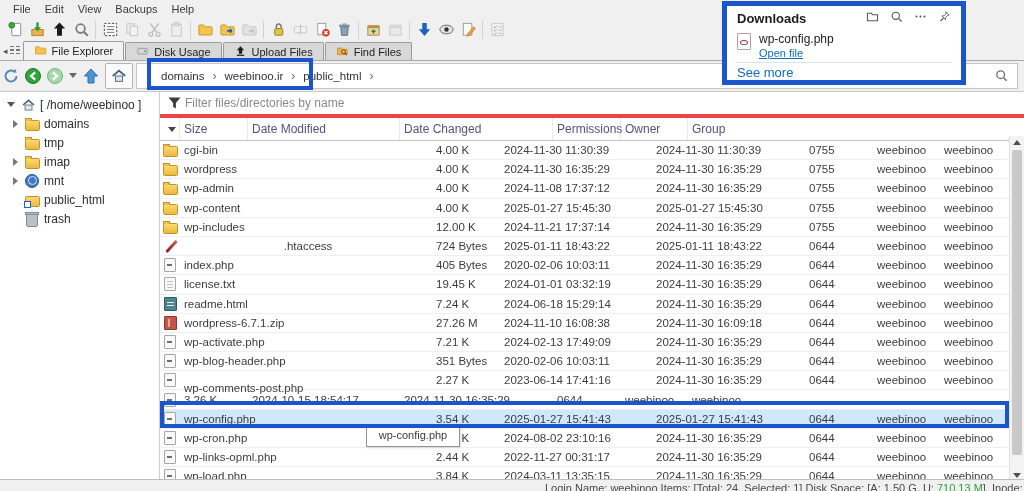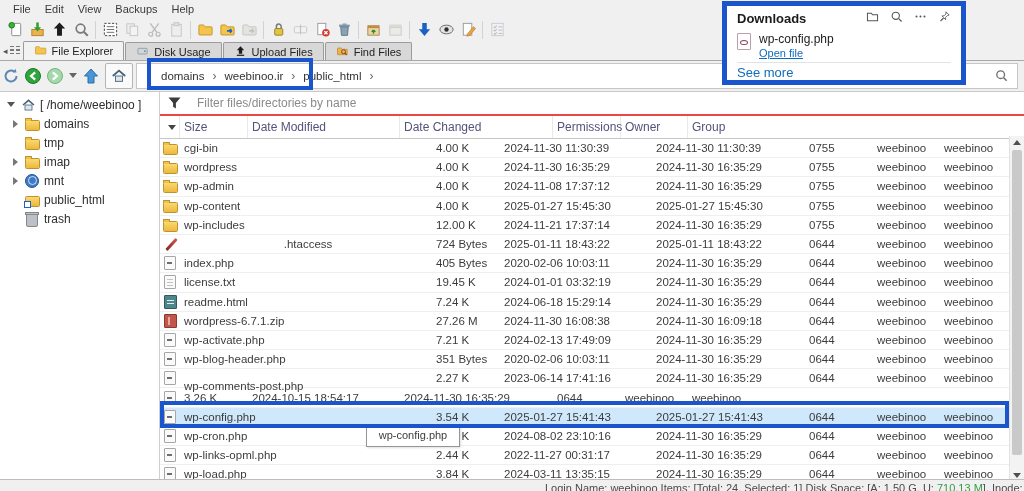--- a/index.html
+++ b/index.html
@@ -43,21 +43,21 @@
   .side-row{height:19px;display:flex;align-items:center;font-size:12px;color:#2e2e2e;}
   .side-root{padding-left:4px;}
   .side-item{padding-left:8px;}
   .exp{width:14px;display:flex;align-items:center;justify-content:center;}
   .tri-r{width:0;height:0;border-left:5px solid #777;border-top:4px solid transparent;border-bottom:4px solid transparent;}
   .tri-d{width:0;height:0;border-top:5px solid #555;border-left:4px solid transparent;border-right:4px solid transparent;}
   .side-ic{width:20px;display:flex;align-items:center;justify-content:center;}
   .side-label{margin-left:2px;white-space:nowrap;}
 
   .content{position:relative;flex:1;background:#fff;}
-  .filterbar{height:22px;display:flex;align-items:center;border-bottom:2px solid #ef4444;background:#fff;padding-left:8px;gap:14px;}
+  .filterbar{height:22px;display:flex;align-items:center;border-bottom:4px solid #ef4444;background:#fff;padding-left:8px;gap:2px;}
   .funnel{width:13px;height:12px;}
   .filterbar input{border:none;outline:none;flex:1;font-size:12px;font-family:inherit;color:#333;height:18px;}
   .filterbar input::placeholder{color:#8a8a8a;}
 
   .thead{height:22px;display:flex;align-items:center;border-bottom:1px solid #c6c6c6;background:#fff;font-size:12px;color:#53537c;}
   .th{height:100%;display:flex;align-items:center;padding-left:4px;box-sizing:border-box;border-right:1px solid #e9e9e9;}
   .th:last-child{border-right:none;}
   .sort-tri{width:0;height:0;border-top:5px solid #444;border-left:4px solid transparent;border-right:4px solid transparent;margin:0 auto;}
 
   .rows{height:346px;overflow:hidden;}
@@ -539,21 +539,21 @@
             <div class="cell" style="width: 68px;">0644</div>
             <div class="cell" style="width: 67px;">weebinoo</div>
             <div class="cell" style="width: 70px;">weebinoo</div>
           </div>
           <div class="row">
             <div class="cell cell-ic" style="width: 20px;">
               <span class="fi fi-zip"></span>
             </div>
             <div class="cell" style="width: 252px;">wordpress-6.7.1.zip</div>
             <div class="cell" style="width: 68px;">27.26 M</div>
-            <div class="cell" style="width: 152px;">2024-11-30 16:08:38</div>
+            <div class="cell" style="width: 152px;">2024-11-10 16:08:38</div>
             <div class="cell" style="width: 153px;">2024-11-30 16:09:18</div>
             <div class="cell" style="width: 68px;">0644</div>
             <div class="cell" style="width: 67px;">weebinoo</div>
             <div class="cell" style="width: 70px;">weebinoo</div>
           </div>
           <div class="row">
             <div class="cell cell-ic" style="width: 20px;">
               <span class="fi fi-page fi-php"></span>
             </div>
             <div class="cell" style="width: 252px;">wp-activate.php</div>

